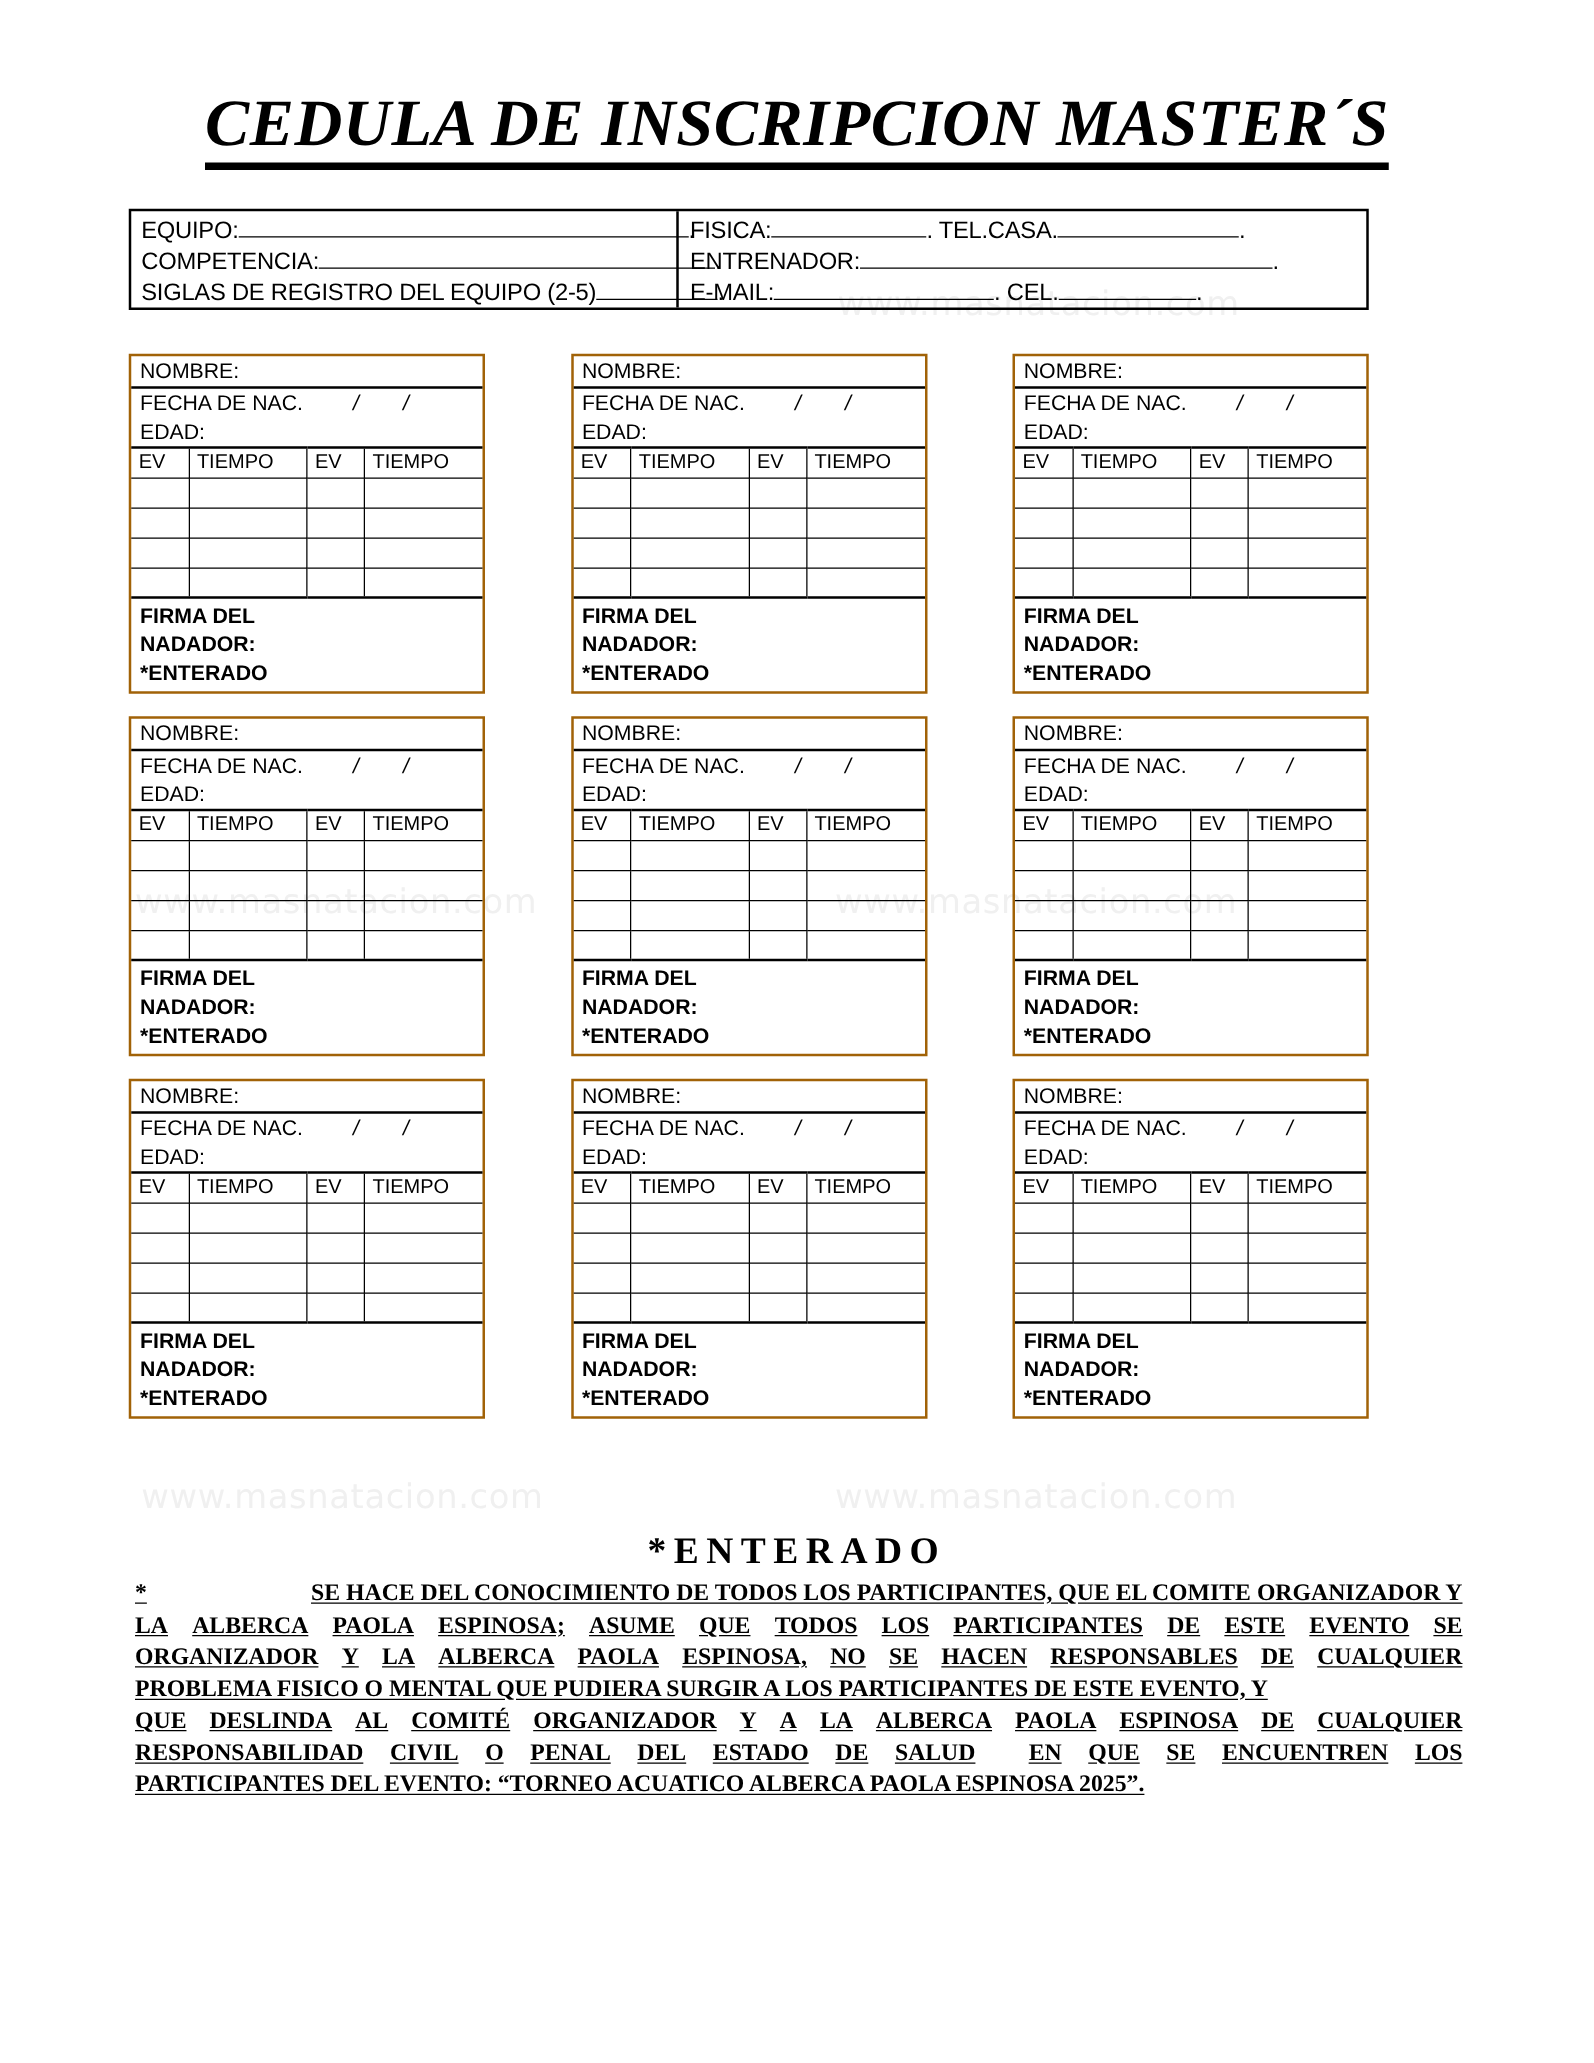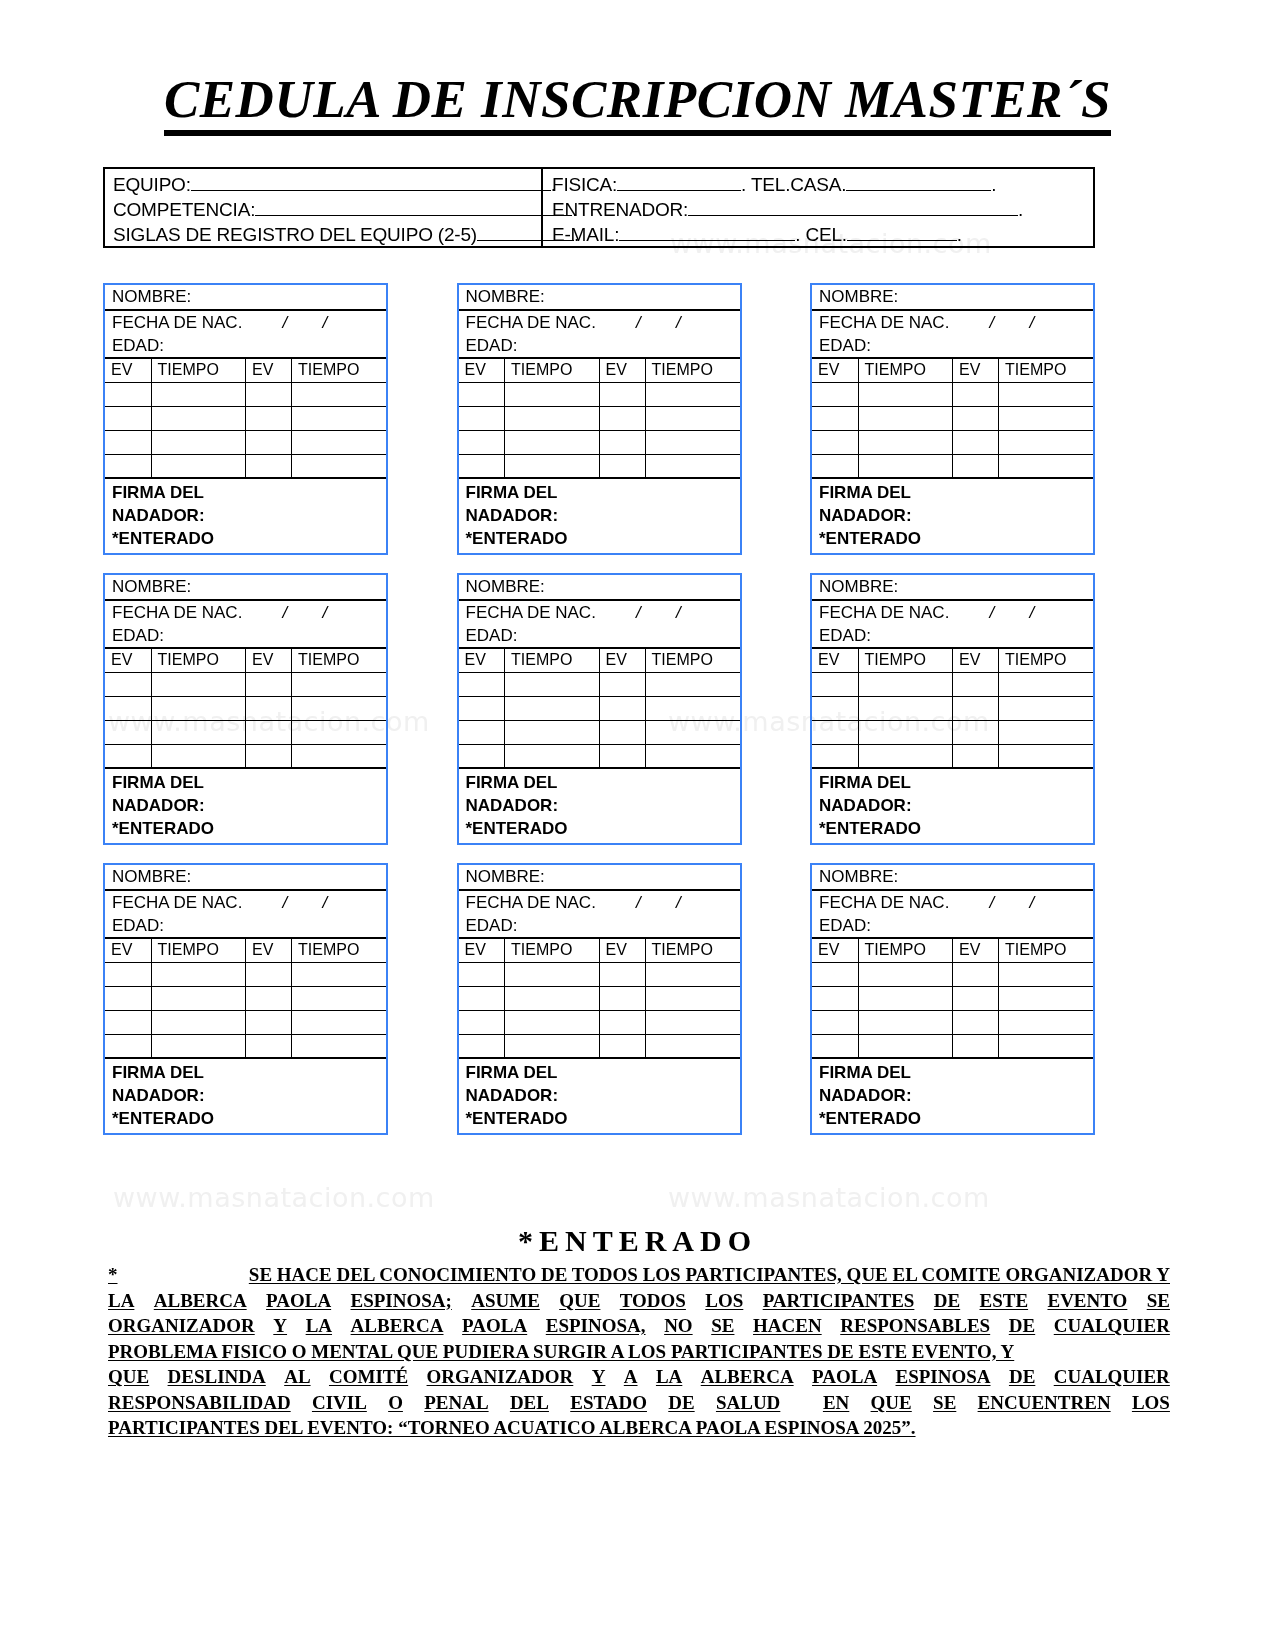--- a/index.html
+++ b/index.html
@@ -98,21 +98,21 @@
     width: 992px;
     z-index: 2;
   }
   .card-row {
     display: flex;
     justify-content: space-between;
     margin-bottom: 18px;
   }
   .card {
     width: 285px;
-    border: 2px solid #3b82f6;
+    border: 2px solid #a16207;
     box-sizing: border-box;
     background: transparent;
   }
   .c-nombre, .c-fecha {
     font-size: 17px;
     line-height: 22px;
     padding: 1px 0 1px 7px;
     border-bottom: 2px solid #000;
     white-space: nowrap;
   }

